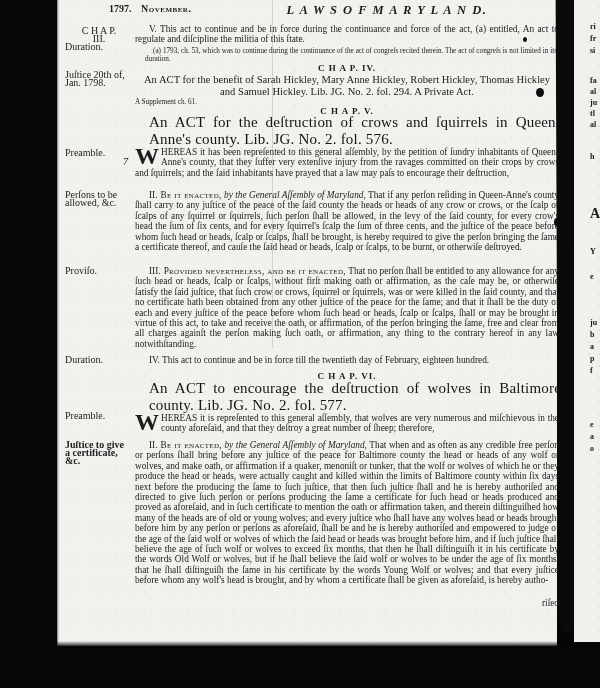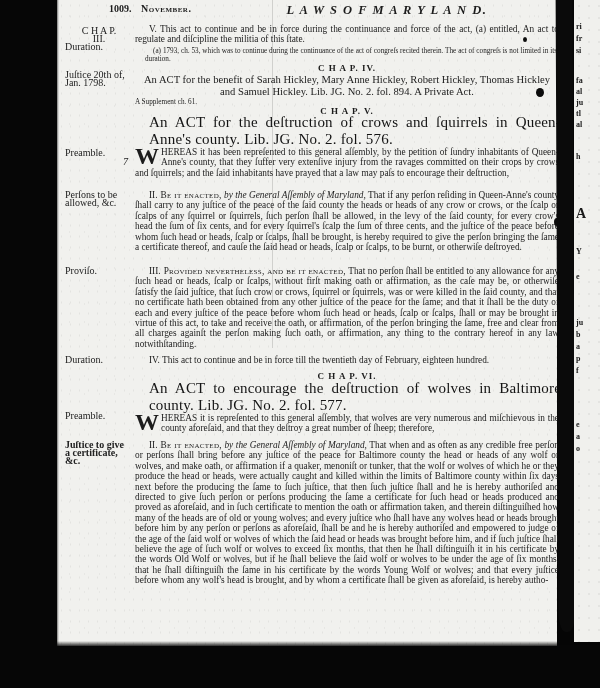--- a/index.html
+++ b/index.html
@@ -40,37 +40,37 @@
   .act-sm{font-size:10.6px;line-height:11.8px;text-align:center;text-indent:0;}
   .act-lg{left:92px;width:412px;font-size:15px;line-height:16.5px;letter-spacing:.2px;color:#141414;}
   .center-sm{text-align:left;font-size:7.2px;text-indent:0;}
   .footnote{left:88px;width:412px;font-size:7.2px;line-height:8.2px;text-indent:8px;}
   .dropcap{float:left;font-size:24px;line-height:19px;padding-right:2px;font-weight:bold;}
   .sc{font-variant:small-caps;letter-spacing:.3px;}
   .it{font-style:italic;}
   .num{padding-right:3px;}
   .catch{text-align:right;font-size:9.3px;}
   
-  .frag{position:absolute;left:2px;font-size:8px;font-weight:bold;color:#1a1a1a;white-space:nowrap;}
+  .frag{position:absolute;left:16px;font-size:8px;font-weight:bold;color:#1a1a1a;white-space:nowrap;}
   .frag-big{font-size:14px;}
   .blot{position:absolute;background:#0c0c0c;border-radius:50%;}
 </style>
 </head>
 <body>
 
 <div id="scan">
 
   <div class="black-band" style="left:0;top:0;width:57px;height:688px;"></div>
   <div class="black-band" style="left:0;top:645px;width:600px;height:43px;"></div>
 
   <div id="page">
 
     <div id="crease"></div>
 
-    <span class="hdr" id="hdr-year">1009.</span>
+    <span class="hdr" id="hdr-year">1797.</span>
     <span class="hdr" id="hdr-month">November.</span>
     <span class="hdr" id="hdr-title">L A W S  O F  M A R Y L A N D.</span>
 
     <div class="mnote" style="top:27px;">
       <div class="c">C H A P.</div>
       <div class="c">III.</div>
       <div>Duration.</div>
     </div>
     <div class="mnote" style="top:71px;">
       <div>Juſtice 20th of,</div>
@@ -90,21 +90,21 @@
       <div>a certificate,</div>
       <div>&amp;c.</div>
     </div>
 
     <div class="block indent" style="top:24px;">V. This act to continue and be in force during the continuance and force of the act, (a) entitled, An act to regulate and diſcipline the militia of this ſtate.</div>
 
     <div class="block footnote" style="top:47px;">(a) 1793, ch. 53, which was to continue during the continuance of the act of congreſs recited therein.  The act of congreſs is not limited in its duration.</div>
 
     <div class="block chap-head" style="top:63px;">C H A P.    IV.</div>
 
-    <div class="block act-sm" style="top:74px;">An ACT for the benefit of Sarah Hickley, Mary Anne Hickley, Robert Hickley, Thomas Hickley and Samuel Hickley.    Lib. JG. No. 2. fol. 894.    A Private Act.</div>
+    <div class="block act-sm" style="top:74px;">An ACT for the benefit of Sarah Hickley, Mary Anne Hickley, Robert Hickley, Thomas Hickley and Samuel Hickley.    Lib. JG. No. 2. fol. 294.    A Private Act.</div>
 
     <div class="block center-sm" style="top:97px;">A Supplement ch. 61.</div>
 
     <div class="block chap-head" style="top:106px;">C H A P.    V.</div>
 
     <div class="block act-lg" style="top:114px;">An ACT for the deſtruction of crows and ſquirrels in Queen-Anne's county.    Lib. JG. No. 2. fol. 576.</div>
 
     <div class="block" style="top:147px;">
       <span class="dropcap">W</span><span>HEREAS it has been repreſented to this general aſſembly, by the petition of ſundry inhabitants of Queen-Anne's county, that they ſuffer very extenſive injury from the ravages committed on their crops by crows and ſquirrels; and the ſaid inhabitants have prayed that a law may paſs to encourage their deſtruction,</span>
     </div>
@@ -124,20 +124,21 @@
     <div class="block act-lg" style="top:380px;">An ACT to encourage the deſtruction of wolves in Baltimore county.    Lib. JG. No. 2. fol. 577.</div>
 
     <div class="block" style="top:413px;">
       <span class="dropcap">W</span><span>HEREAS it is repreſented to this general aſſembly, that wolves are very numerous and miſchievous in the county aforeſaid, and that they deſtroy a great number of ſheep; therefore,</span>
     </div>
 
     <div class="block indent" style="top:440px;">
       <span class="num">II.</span><span class="sc">Be it enacted,</span> <span class="it">by the General Aſſembly of Maryland,</span> <span>That when and as often as any credible free perſon or perſons ſhall bring before any juſtice of the peace for Baltimore county the head or heads of any wolf or wolves, and make oath, or affirmation if a quaker, menoniſt or tunker, that the wolf or wolves of which he or they produce the head or heads, were actually caught and killed within the limits of Baltimore county within ſix days next before the producing the ſame to ſuch juſtice, that then ſuch juſtice ſhall and he is hereby authoriſed and directed to give ſuch perſon or perſons producing the ſame a certificate for ſuch head or heads produced and proved as aforeſaid, and in ſuch certificate to mention the oath or affirmation taken, and therein diſtinguiſhed how many of the heads are of old or young wolves; and every juſtice who ſhall have any wolves head or heads brought before him by any perſon or perſons as aforeſaid, ſhall be and he is hereby authoriſed and empowered to judge of the age of the ſaid wolf or wolves of which the ſaid head or heads was brought before him, and if ſuch juſtice ſhall believe the age of ſuch wolf or wolves to exceed ſix months, that then he ſhall diſtinguiſh it in his certificate by the words Old Wolf or wolves, but if he ſhall believe the ſaid wolf or wolves to be under the age of ſix months, that he ſhall diſtinguiſh the ſame in his certificate by the words Young Wolf or wolves; and that every juſtice before whom any wolf's head is brought, and by whom a certificate ſhall be given as aforeſaid, is hereby autho-</span>
     </div>
 
+    <div class="block catch" style="top:598px;">riſed</div>
 
     <div class="blot" style="left:479px;top:88px;width:8px;height:9px;"></div>
     <div class="blot" style="left:497px;top:218px;width:6px;height:8px;"></div>
     <div class="blot" style="left:466px;top:37px;width:4px;height:5px;"></div>
   </div>
 
   <div id="page-left-rag"></div>
   <div id="page-bottom-rag"></div>
 
   <div id="gutter"></div>

